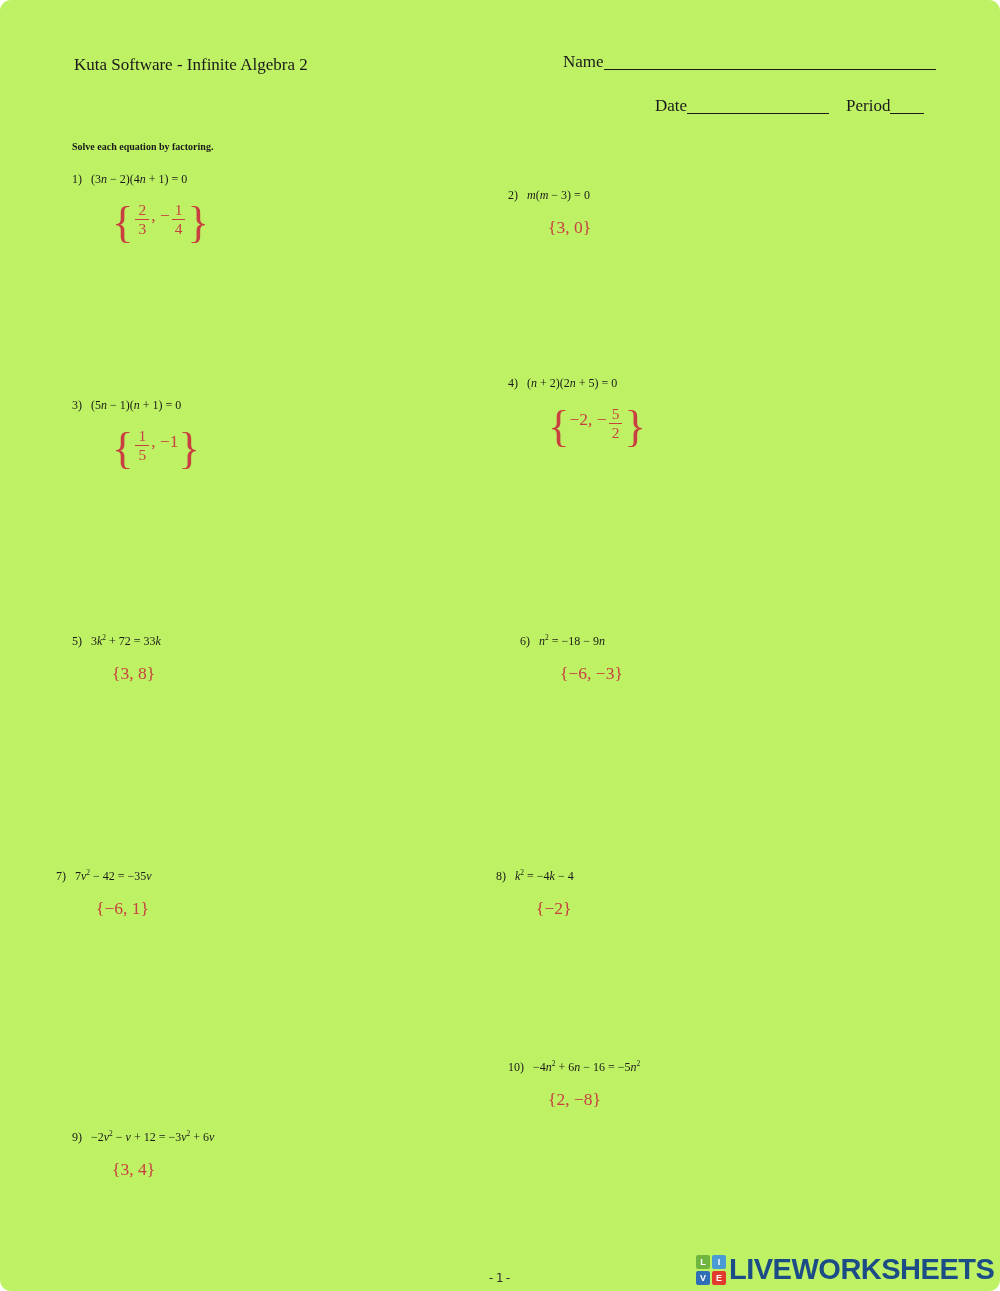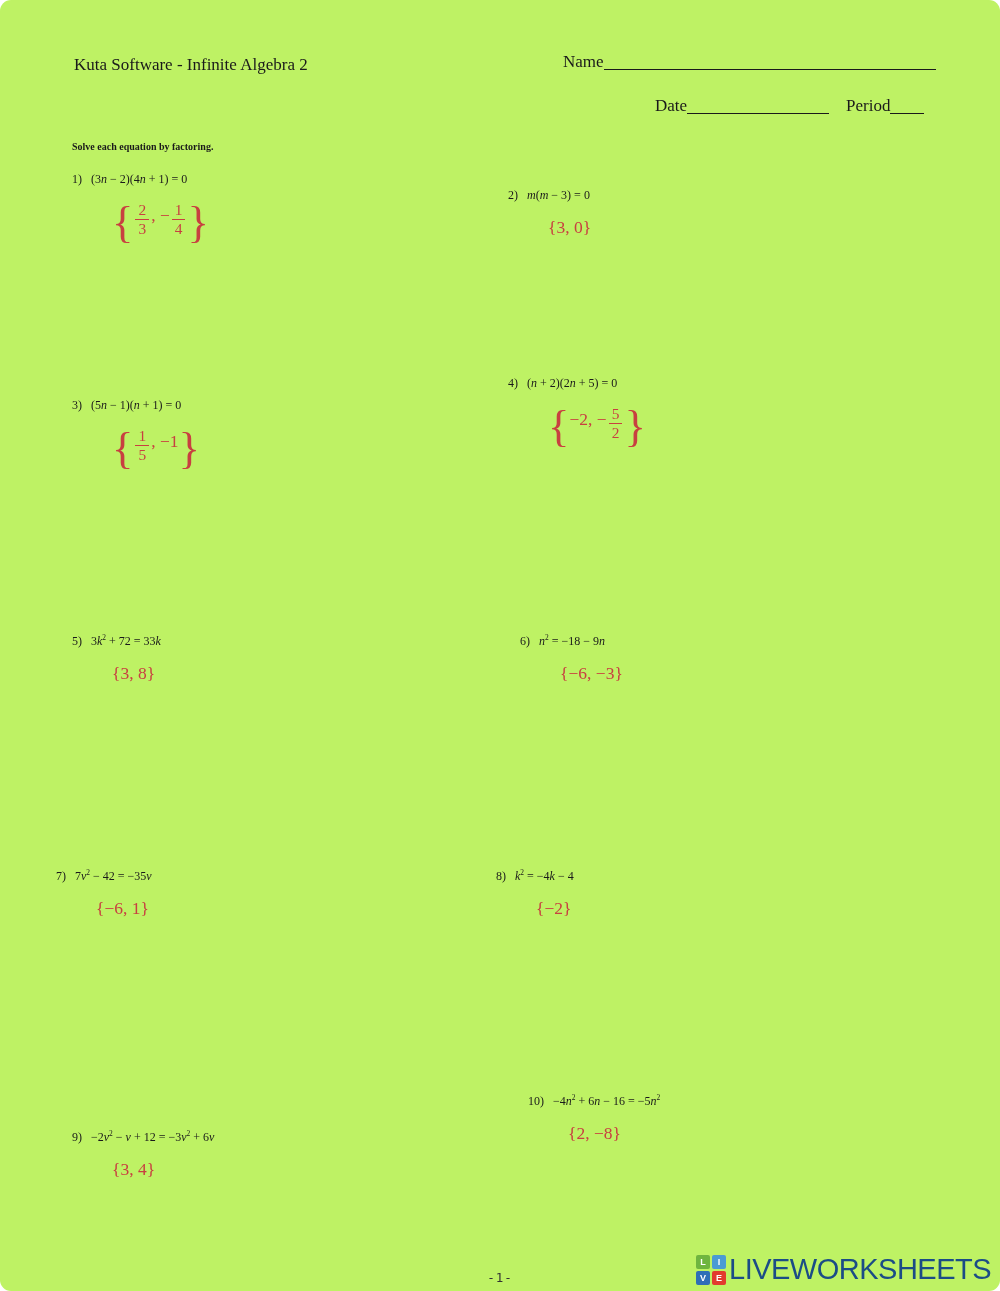--- a/index.html
+++ b/index.html
@@ -88,21 +88,21 @@
   }
   .logo-grid .sq{
     display:flex;align-items:center;justify-content:center;
     color:#fff;
     font-family:"Liberation Sans", sans-serif;
     font-size:9px;font-weight:bold;
     border-radius:2px;
   }
   .logo-text{
     font-family:"Liberation Sans", sans-serif;
-    font-size:29px;font-weight:400;letter-spacing:-0.5px;
+    font-size:29px;font-weight:700;letter-spacing:-0.5px;
     transform:scaleY(1.02);
   }
 </style>
 </head>
 <body>
 
 <div class="page">
 
   <span class="course">Kuta Software - Infinite Algebra 2</span>
 
@@ -169,21 +169,21 @@
       <span class="pnum">8)</span><span class="equation"><span class="var">k</span><sup>2</sup><span> = −4</span><span class="var">k</span><span> − 4</span></span>
     </div>
     <div class="answer"><span>{−2}</span></div>
   </div>
       <div class="problem" style="left: 72px; top: 1106px; margin-top: 24px;">
     <div class="eq-line">
       <span class="pnum">9)</span><span class="equation"><span>−2</span><span class="var">v</span><sup>2</sup><span> − </span><span class="var">v</span><span> + 12 = −3</span><span class="var">v</span><sup>2</sup><span> + 6</span><span class="var">v</span></span>
     </div>
     <div class="answer"><span>{3, 4}</span></div>
   </div>
-      <div class="problem" style="left: 508px; top: 1094px; margin-left: 20px;">
+      <div class="problem" style="left: 508px; top: 1060px;">
     <div class="eq-line">
       <span class="pnum">10)</span><span class="equation"><span>−4</span><span class="var">n</span><sup>2</sup><span> + 6</span><span class="var">n</span><span> − 16 = −5</span><span class="var">n</span><sup>2</sup></span>
     </div>
     <div class="answer"><span>{2, −8}</span></div>
   </div>
     </div>
 
   <span class="page-num">-1-</span>
 
   <div class="logo">

